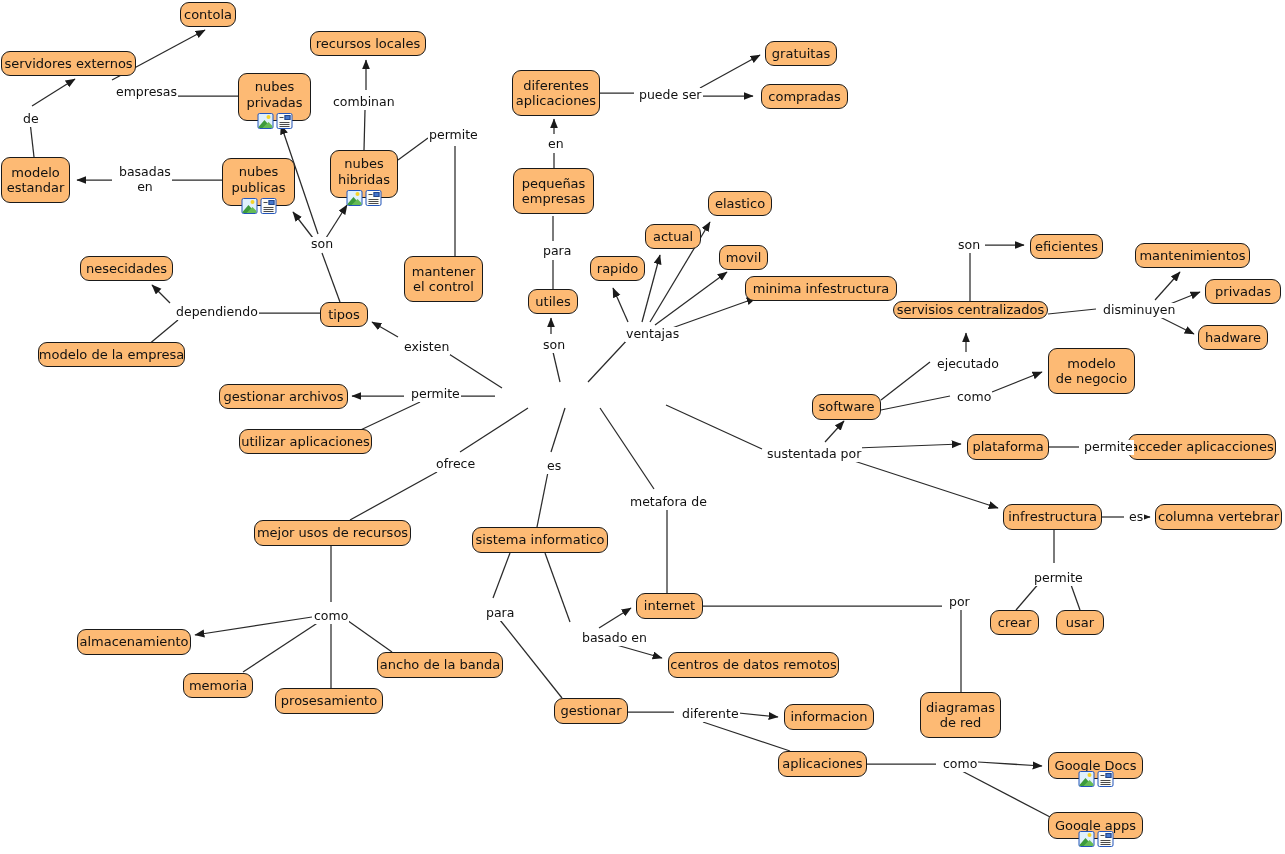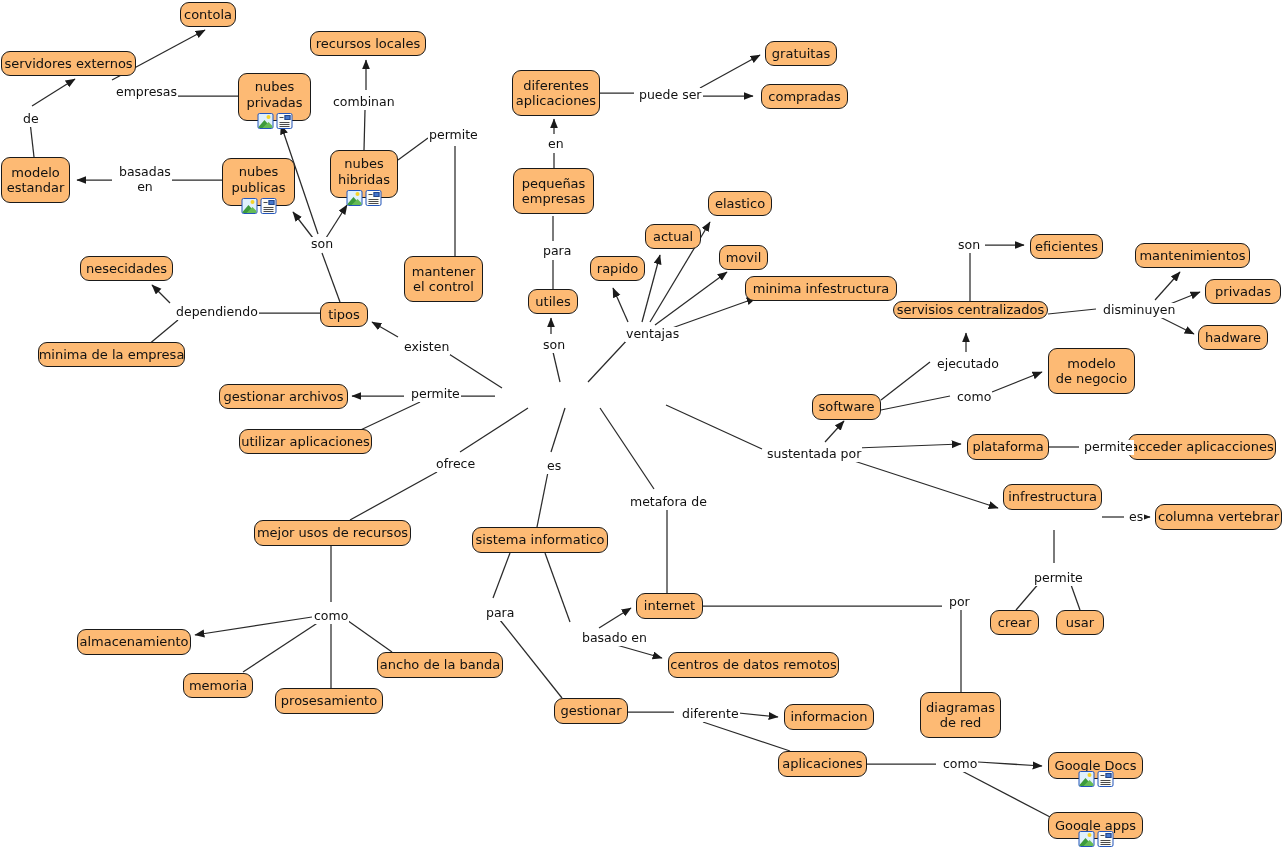--- a/index.html
+++ b/index.html
@@ -256,35 +256,35 @@
     <div class="node" style="left: 761px; top: 84px; width: 87px; height: 25px;"><span>compradas</span></div>
     <div class="node" style="left: 513px; top: 168px; width: 81px; height: 46px;"><span>pequeñas
 empresas</span></div>
     <div class="node" style="left: 528px; top: 289px; width: 50px; height: 25px;"><span>utiles</span></div>
     <div class="node" style="left: 590px; top: 256px; width: 55px; height: 25px;"><span>rapido</span></div>
     <div class="node" style="left: 645px; top: 224px; width: 56px; height: 25px;"><span>actual</span></div>
     <div class="node" style="left: 708px; top: 191px; width: 64px; height: 25px;"><span>elastico</span></div>
     <div class="node" style="left: 719px; top: 245px; width: 49px; height: 25px;"><span>movil</span></div>
     <div class="node" style="left: 745px; top: 276px; width: 152px; height: 25px;"><span>minima infestructura</span></div>
     <div class="node" style="left: 80px; top: 256px; width: 93px; height: 25px;"><span>nesecidades</span></div>
-    <div class="node" style="left: 38px; top: 342px; width: 147px; height: 25px;"><span>minima de la empresa</span></div>
+    <div class="node" style="left: 38px; top: 342px; width: 147px; height: 25px;"><span>modelo de la empresa</span></div>
     <div class="node" style="left: 320px; top: 302px; width: 48px; height: 25px;"><span>tipos</span></div>
     <div class="node" style="left: 219px; top: 384px; width: 129px; height: 25px;"><span>gestionar archivos</span></div>
     <div class="node" style="left: 239px; top: 429px; width: 133px; height: 25px;"><span>utilizar aplicaciones</span></div>
     <div class="node" style="left: 893px; top: 301px; width: 155px; height: 18px;"><span>servisios centralizados</span></div>
     <div class="node" style="left: 1030px; top: 234px; width: 73px; height: 25px;"><span>eficientes</span></div>
     <div class="node" style="left: 1135px; top: 243px; width: 115px; height: 25px;"><span>mantenimientos</span></div>
     <div class="node" style="left: 1205px; top: 279px; width: 76px; height: 25px;"><span>privadas</span></div>
     <div class="node" style="left: 1198px; top: 325px; width: 70px; height: 25px;"><span>hadware</span></div>
     <div class="node" style="left: 812px; top: 394px; width: 69px; height: 26px;"><span>software</span></div>
     <div class="node" style="left: 1048px; top: 348px; width: 87px; height: 46px;"><span>modelo
 de negocio</span></div>
     <div class="node" style="left: 967px; top: 434px; width: 82px; height: 26px;"><span>plataforma</span></div>
     <div class="node" style="left: 1128px; top: 434px; width: 148px; height: 26px;"><span>acceder aplicacciones</span></div>
-    <div class="node" style="left: 1003px; top: 484px; width: 99px; height: 26px;"><span>infrestructura</span></div>
+    <div class="node" style="left: 1003px; top: 504px; width: 99px; height: 26px;"><span>infrestructura</span></div>
     <div class="node" style="left: 1155px; top: 504px; width: 127px; height: 26px;"><span>columna vertebrar</span></div>
     <div class="node" style="left: 990px; top: 610px; width: 49px; height: 25px;"><span>crear</span></div>
     <div class="node" style="left: 1056px; top: 610px; width: 48px; height: 25px;"><span>usar</span></div>
     <div class="node" style="left: 254px; top: 520px; width: 157px; height: 26px;"><span>mejor usos de recursos</span></div>
     <div class="node" style="left: 472px; top: 527px; width: 136px; height: 26px;"><span>sistema informatico</span></div>
     <div class="node" style="left: 636px; top: 593px; width: 67px; height: 26px;"><span>internet</span></div>
     <div class="node" style="left: 77px; top: 629px; width: 114px; height: 26px;"><span>almacenamiento</span></div>
     <div class="node" style="left: 183px; top: 673px; width: 70px; height: 25px;"><span>memoria</span></div>
     <div class="node" style="left: 275px; top: 688px; width: 108px; height: 26px;"><span>prosesamiento</span></div>
     <div class="node" style="left: 377px; top: 652px; width: 126px; height: 26px;"><span>ancho de la banda</span></div>

